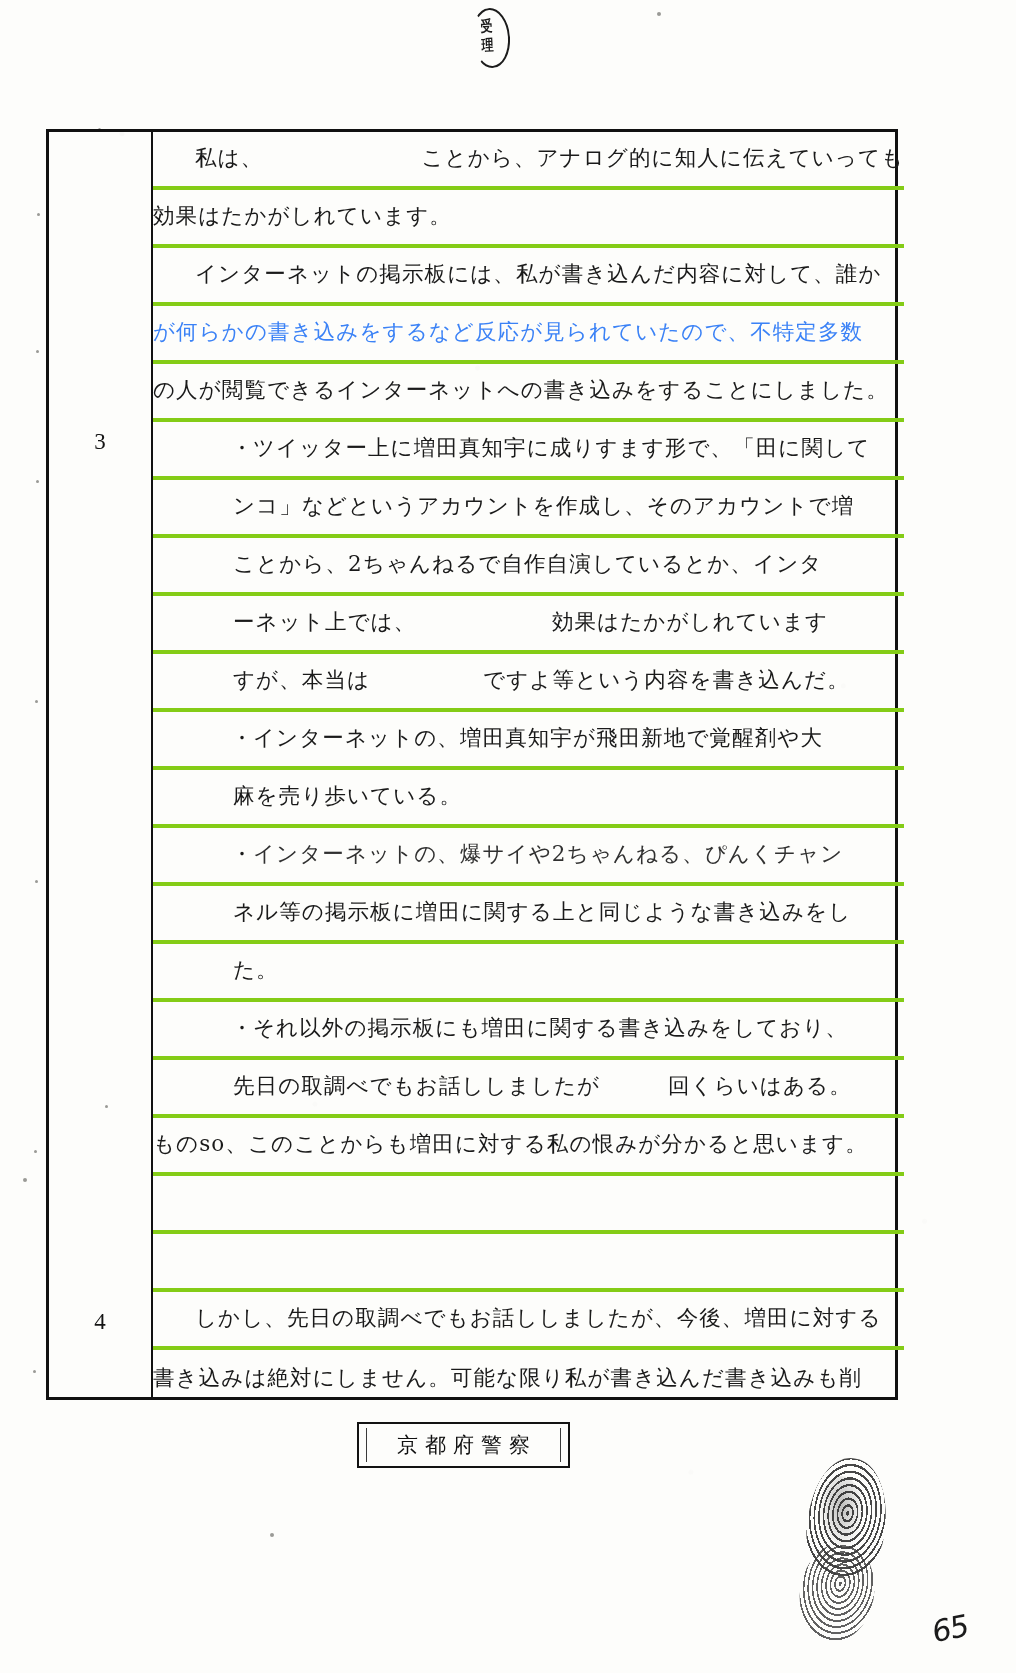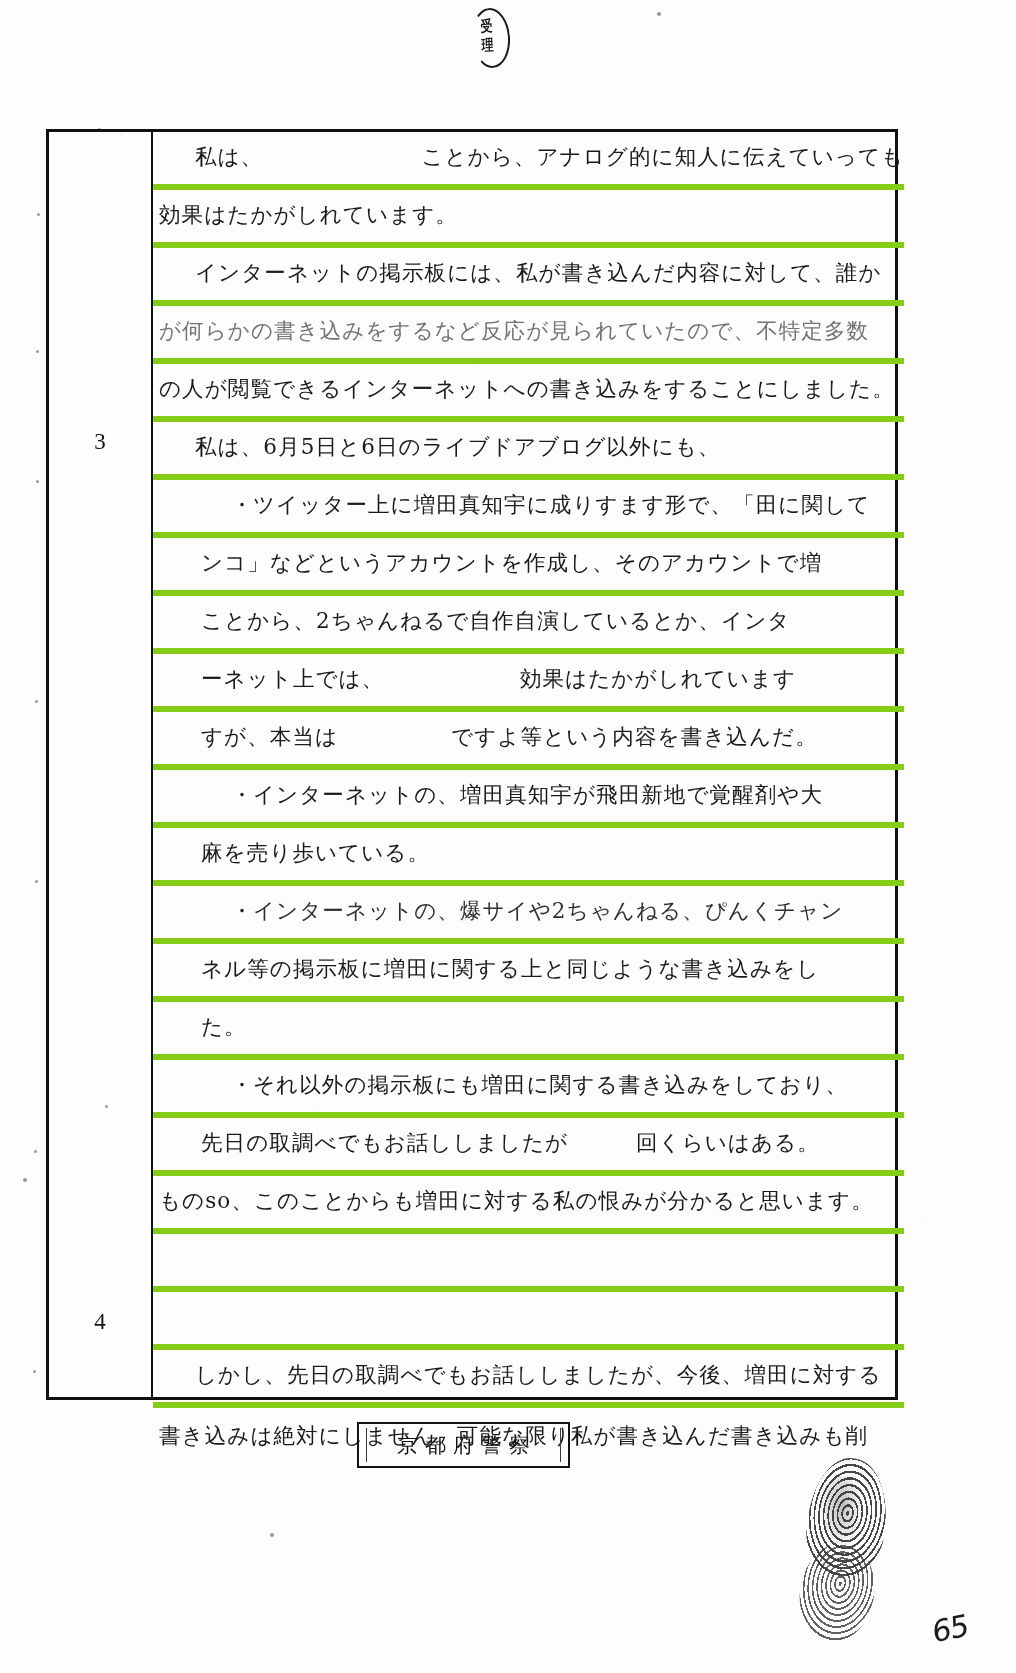--- a/index.html
+++ b/index.html
@@ -105,53 +105,53 @@
     text-align: center;
     font-family: "Liberation Serif", "DejaVu Serif", serif;
     font-size: 23px;
     color: #141414;
   }
 
   
   .row {
     position: relative;
     height: 58px;
-    border-bottom: 6px solid #84cc16;
+    border-bottom: 4px solid #84cc16;
     box-sizing: border-box;
     display: flex;
     align-items: center;
     overflow: hidden;
   }
   .row:last-child { border-bottom: none; align-items: center; }
 
   .line-text {
     font-family: "DejaVu Serif", "Liberation Serif", serif;
     font-size: 21.5px;
     letter-spacing: 1.1px;
     color: #1a1a1a;
     white-space: pre;
     line-height: 1;
     transform: translateY(-1px);
   }
   
-  .ind-0  { padding-left: 6px; }
+  .ind-0  { padding-left: 0; }
   .ind-1  { padding-left: 42px; }
-  .ind-b  { padding-left: 48px; }   
+  .ind-b  { padding-left: 80px; }   
   .ind-bl { padding-left: 78px; }   
 
   .bullet-dot {
     display: inline-block;
     width: 22px;
     color: #1a1a1a;
     font-size: 21.5px;
   }
 
   
   .faint { color: #303030; }
-  .bolder { color: #737373; }
+  .bolder { color: #3b82f6; }
 
   
   #agency-stamp {
     position: absolute;
     left: 357px;
     top: 1422px;
     width: 213px;
     height: 46px;
     border: 2px solid #121212;
     box-sizing: border-box;
@@ -279,23 +279,20 @@
       </div>
     <div class="row">
         <span class="line-text ind-1">インターネットの掲示板には、私が書き込んだ内容に対して、誰か</span>
       </div>
     <div class="row">
         <span class="line-text ind-0 bolder">が何らかの書き込みをするなど反応が見られていたので、不特定多数</span>
       </div>
     <div class="row">
         <span class="line-text ind-0">の人が閲覧できるインターネットへの書き込みをすることにしました。</span>
       </div>
-    <div class="row">
-        <span class="line-text ind-1">私は、6月5日と6日のライブドアブログ以外にも、</span>
-      </div>
 
     <div class="row">
       <span class="line-text ind-bl"><span class="bullet-dot">・</span></span>
         <span class="line-text">ツイッター上に増田真知宇に成りすます形で、「田に関して</span>
     </div>
 
     <div class="row">
         <span class="line-text ind-b">ンコ」などというアカウントを作成し、そのアカウントで増</span>
       </div>
     <div class="row">

